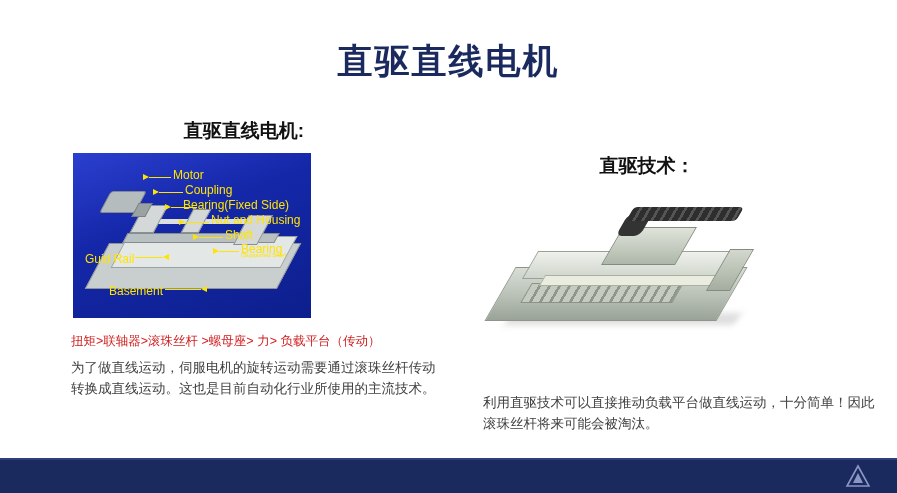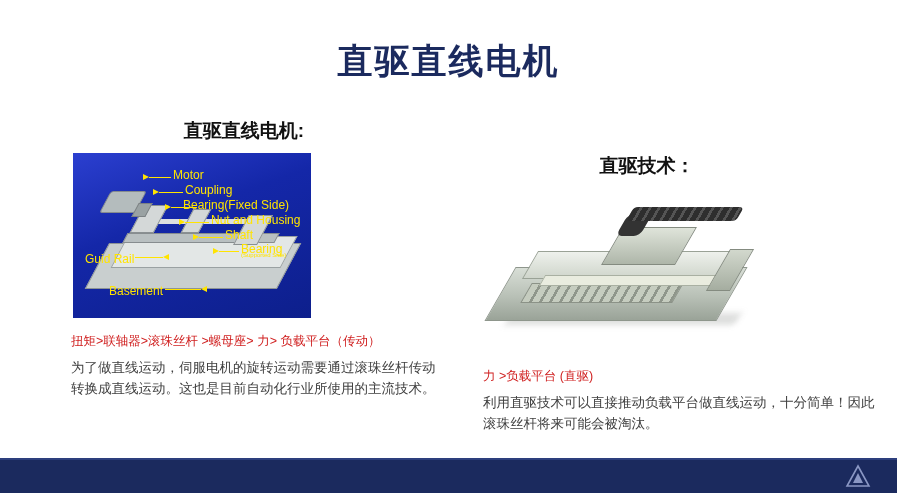--- a/index.html
+++ b/index.html
@@ -373,21 +373,20 @@
       <div class="dd-body"></div>
       <div class="dd-teeth"></div>
       <div class="dd-top"></div>
       <div class="dd-rail"></div>
       <div class="dd-carriage"></div>
       <div class="dd-chain2"></div>
       <div class="dd-chain"></div>
       <div class="dd-end"></div>
     </div>
 
-    <div class="red-caption right-red">力 &gt;负载平台 (直驱)</div>
     <div class="body-text right-body">利用直驱技术可以直接推动负载平台做直线运动，十分简单！因此滚珠丝杆将来可能会被淘汰。</div>
   </div>
 
   <div class="footer-rule"></div>
   <div class="footer-bar"></div>
   <div class="footer-logo">
     <svg viewBox="0 0 26 26" width="26" height="26" aria-hidden="true">
       <polygon points="13,3 24,23 2,23" fill="none" stroke="#8a97c4" stroke-width="1.6"></polygon>
       <polygon points="13,10 18,20 8,20" fill="#8a97c4"></polygon>
     </svg>

